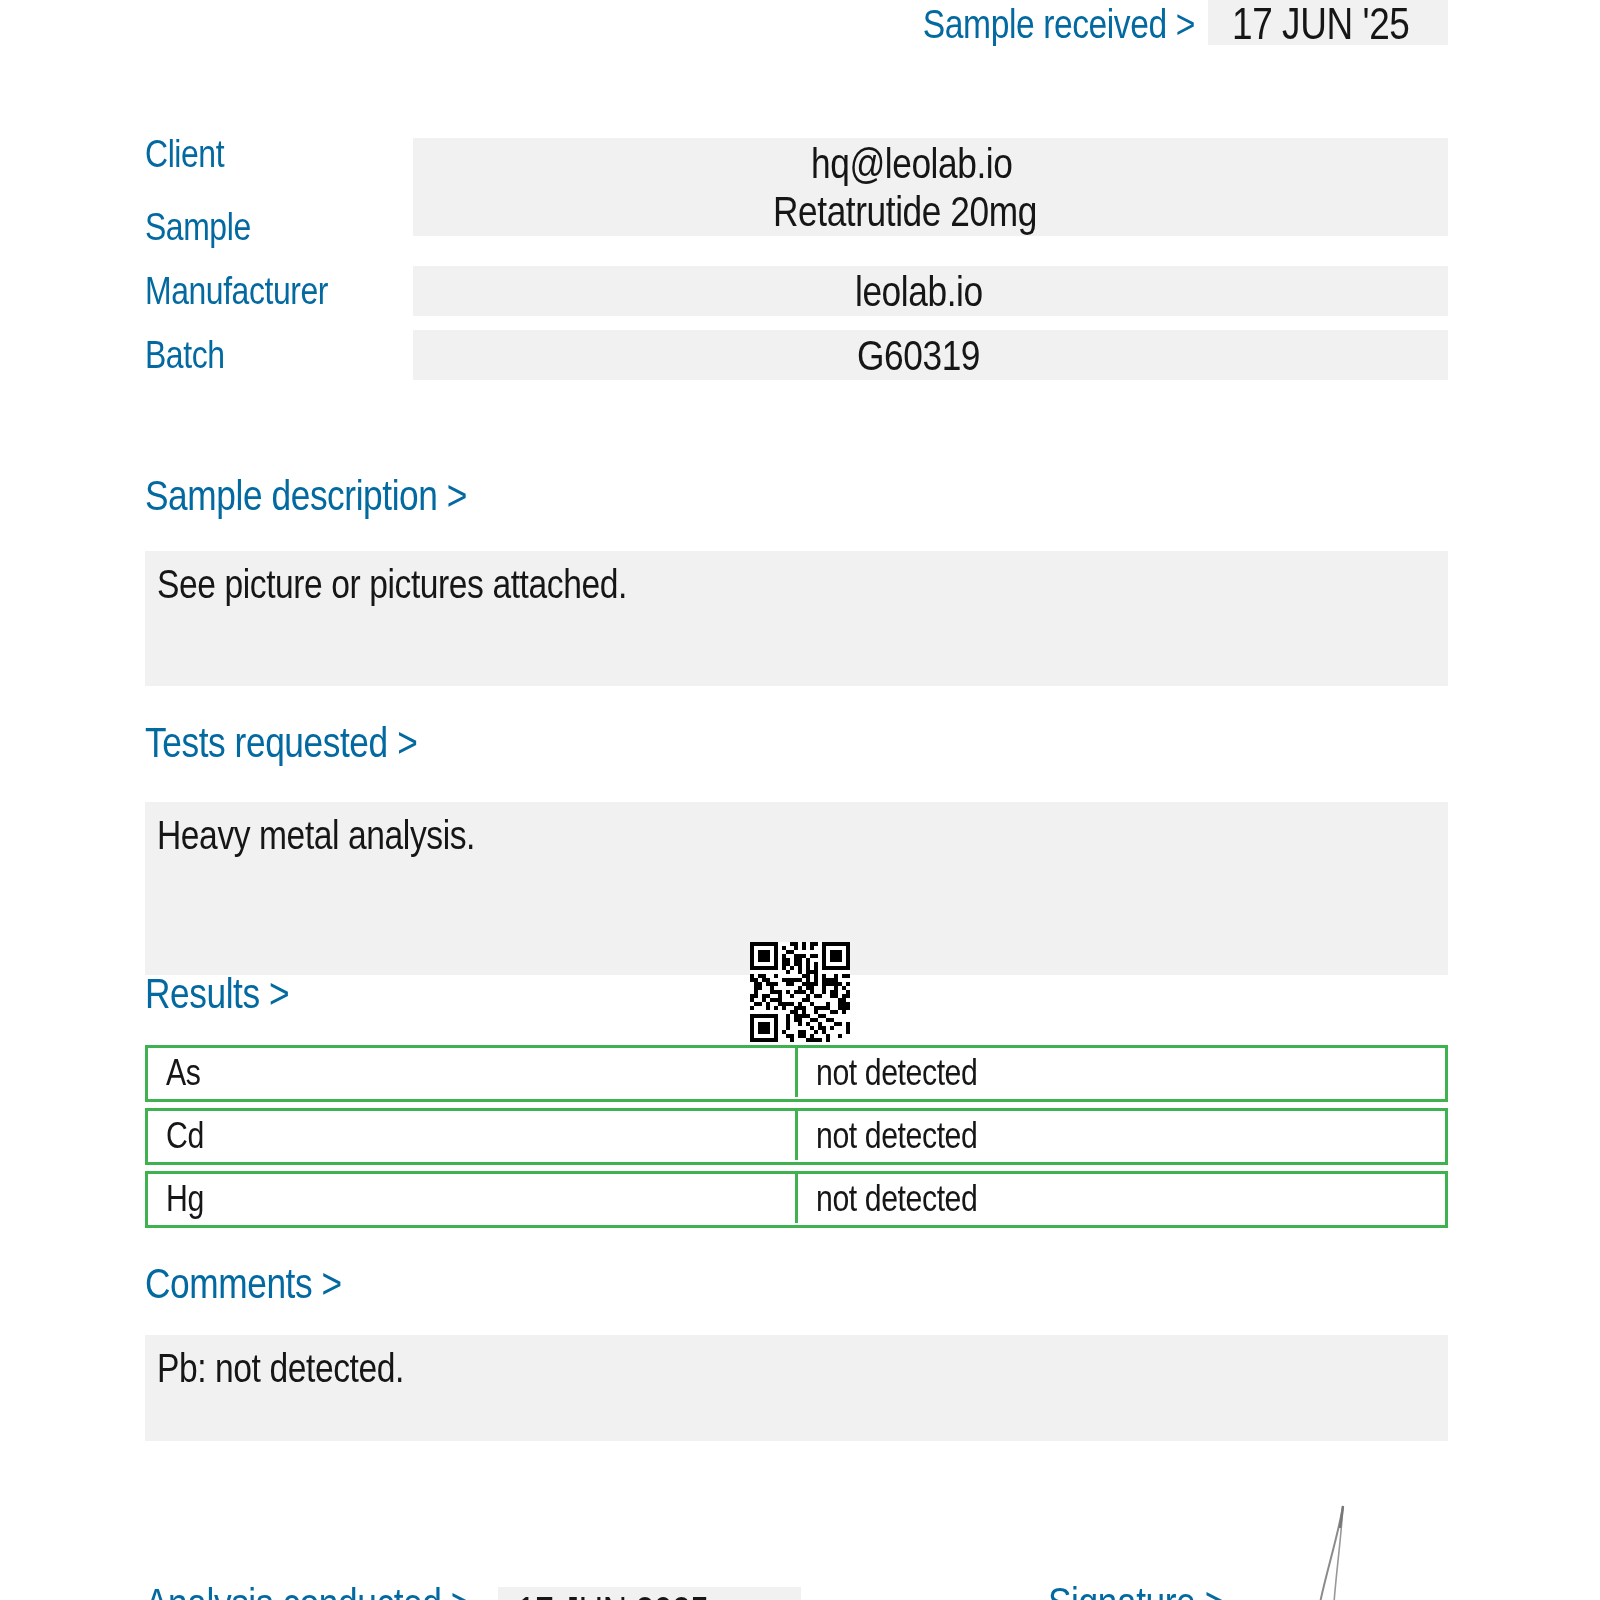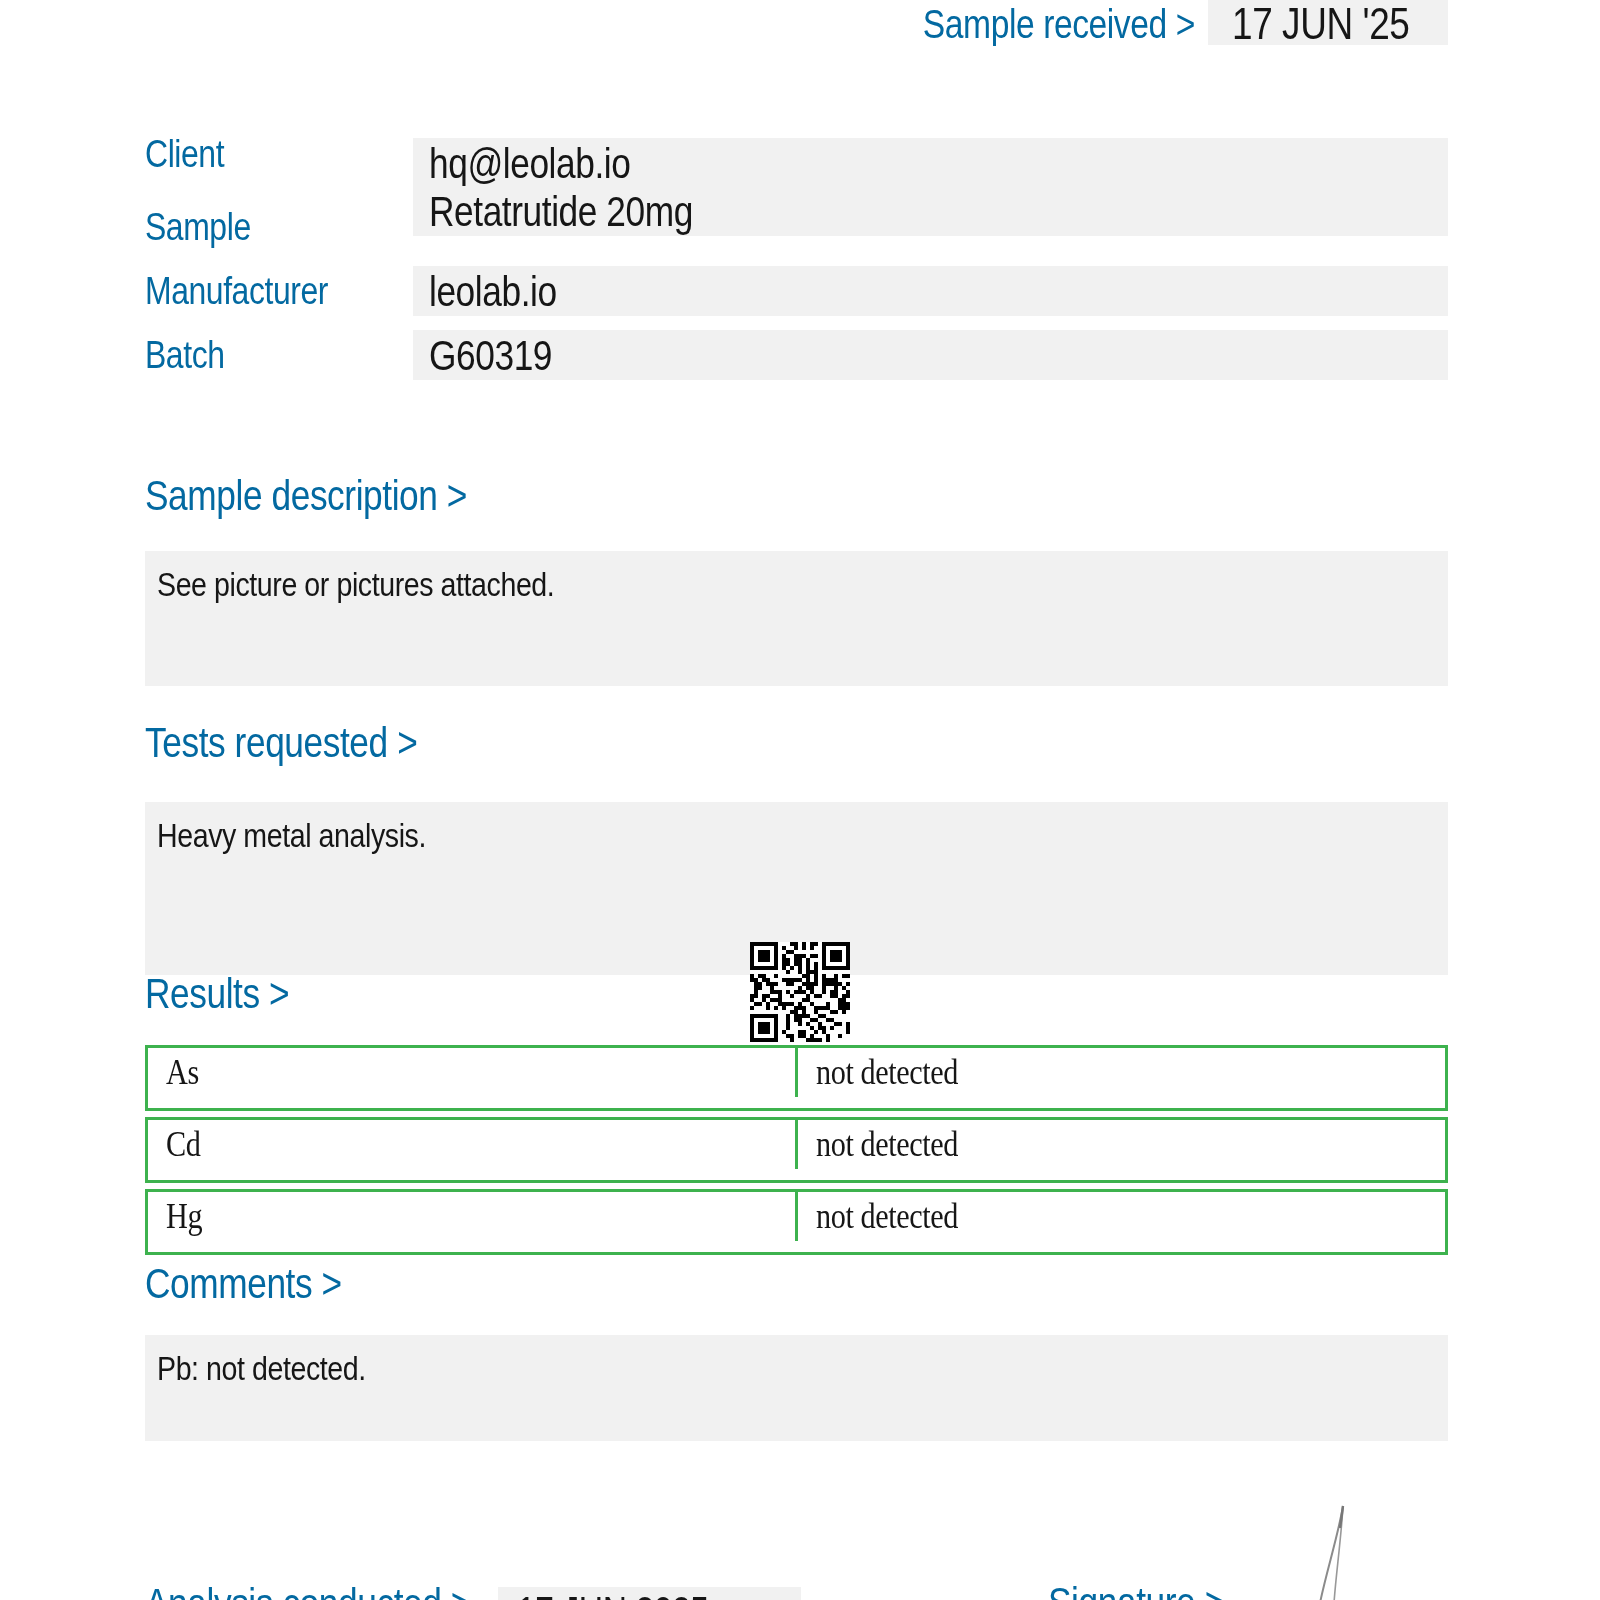--- a/index.html
+++ b/index.html
@@ -12,29 +12,29 @@
       white-space:nowrap;letter-spacing:-0.5px;}
   .green{color:#0369a1;}
   .graybox{background:#f1f1f1;}
   
   .received-label{position:absolute;top:2px;right:405px;font-size:40px;line-height:44px;}
   .received-box{position:absolute;top:0;left:1208px;width:240px;height:45px;
       font-size:44px;line-height:47px;padding-left:24px;box-sizing:border-box;}
   
   .field-label{position:absolute;left:145px;font-size:38px;line-height:50px;}
   .field-box{position:absolute;left:413px;width:1035px;height:50px;
-      font-size:42px;line-height:51px;padding-left:16px;box-sizing:border-box;}
+      font-size:42px;line-height:51px;box-sizing:border-box;text-align:center;}
   
   .sec-head{position:absolute;left:145px;font-size:42px;line-height:44px;}
   .sec-box{position:absolute;left:145px;width:1303px;box-sizing:border-box;
-      padding:13px 28px 0 12px;font-size:34px;line-height:40px;}
+      padding:13px 28px 0 12px;font-size:40px;line-height:40px;}
   
   .rtable{position:absolute;left:145px;top:1045px;width:1303px;}
-  .rrow{position:relative;width:1303px;height:66px;box-sizing:border-box;
-      border:3px solid #3db24e;margin-bottom:6px;background:#fff;font-family:Liberation Serif, serif;}
+  .rrow{position:relative;width:1303px;height:57px;box-sizing:border-box;
+      border:3px solid #3db24e;margin-bottom:6px;background:#fff;}
   .rcell-a{position:absolute;left:0;top:0;width:647px;height:49px;
       padding-left:18px;font-size:36px;line-height:49px;}
   .rdiv{position:absolute;left:647px;top:0;width:3px;height:49px;background:#3db24e;}
   .rcell-b{position:absolute;left:650px;top:0;right:0;height:49px;
       padding-left:18px;font-size:36px;line-height:49px;}
   
   .qr{position:absolute;left:750px;top:942px;width:100px;height:100px;background:#fff;}
   
   .f-conducted{position:absolute;left:145px;top:1582px;font-size:42px;line-height:44px;}
   .f-datebox{position:absolute;left:498px;top:1587px;width:303px;height:50px;

